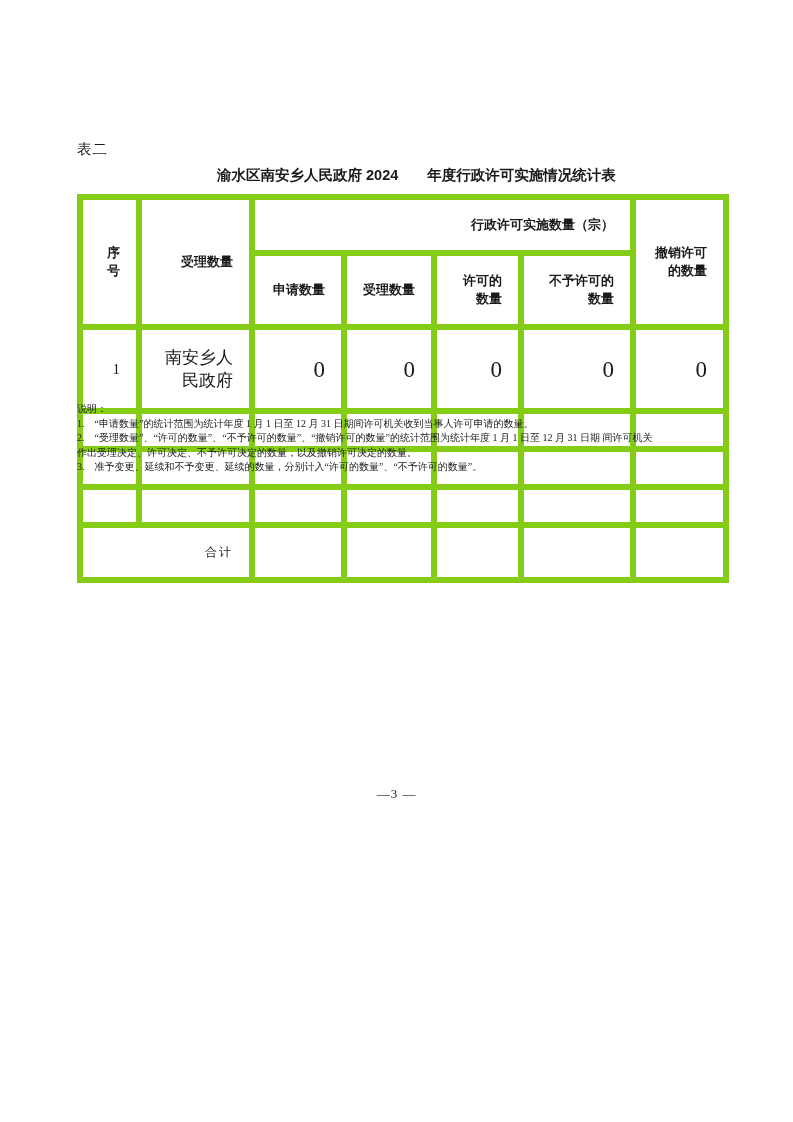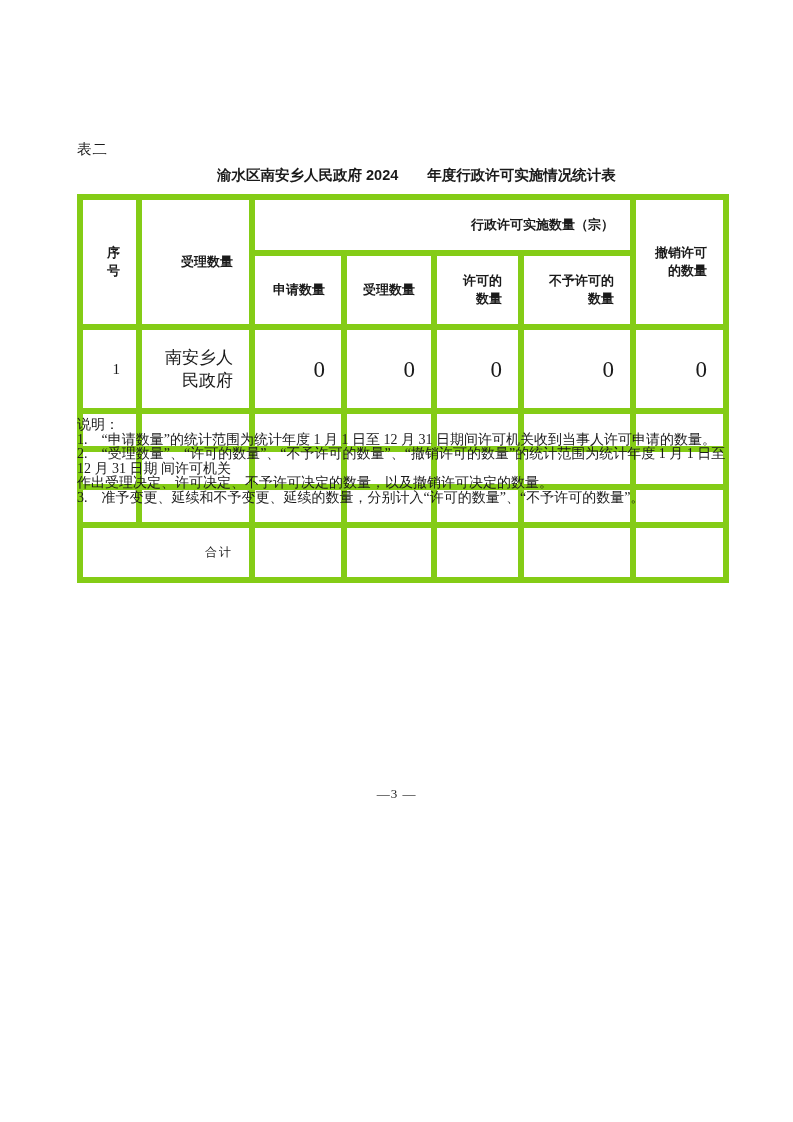--- a/index.html
+++ b/index.html
@@ -66,23 +66,23 @@
   tr.drow  { height: 33px; }
   tr.erow  { height: 28px; }
   tr.trow  { height: 23px; }
   .seq-val  { font-size: 15px; }
   .unit-val { font-size: 17px; }
   .num-val  { font-family: "Liberation Serif", serif; font-size: 23px; line-height: 1; }
   .total-label { font-size: 12px; letter-spacing: 2px; }
   .notes {
     position: absolute;
     left: 77px;
-    top: 418px;
+    top: 402px;
     width: 660px;
-    font-size: 14px;
+    font-size: 10px;
     line-height: 14.5px;
     color: #1a1a1a;
   }
   .page-number {
     position: absolute;
     left: 0;
     top: 786px;
     width: 100%;
     text-align: center;
     font-size: 13px;

